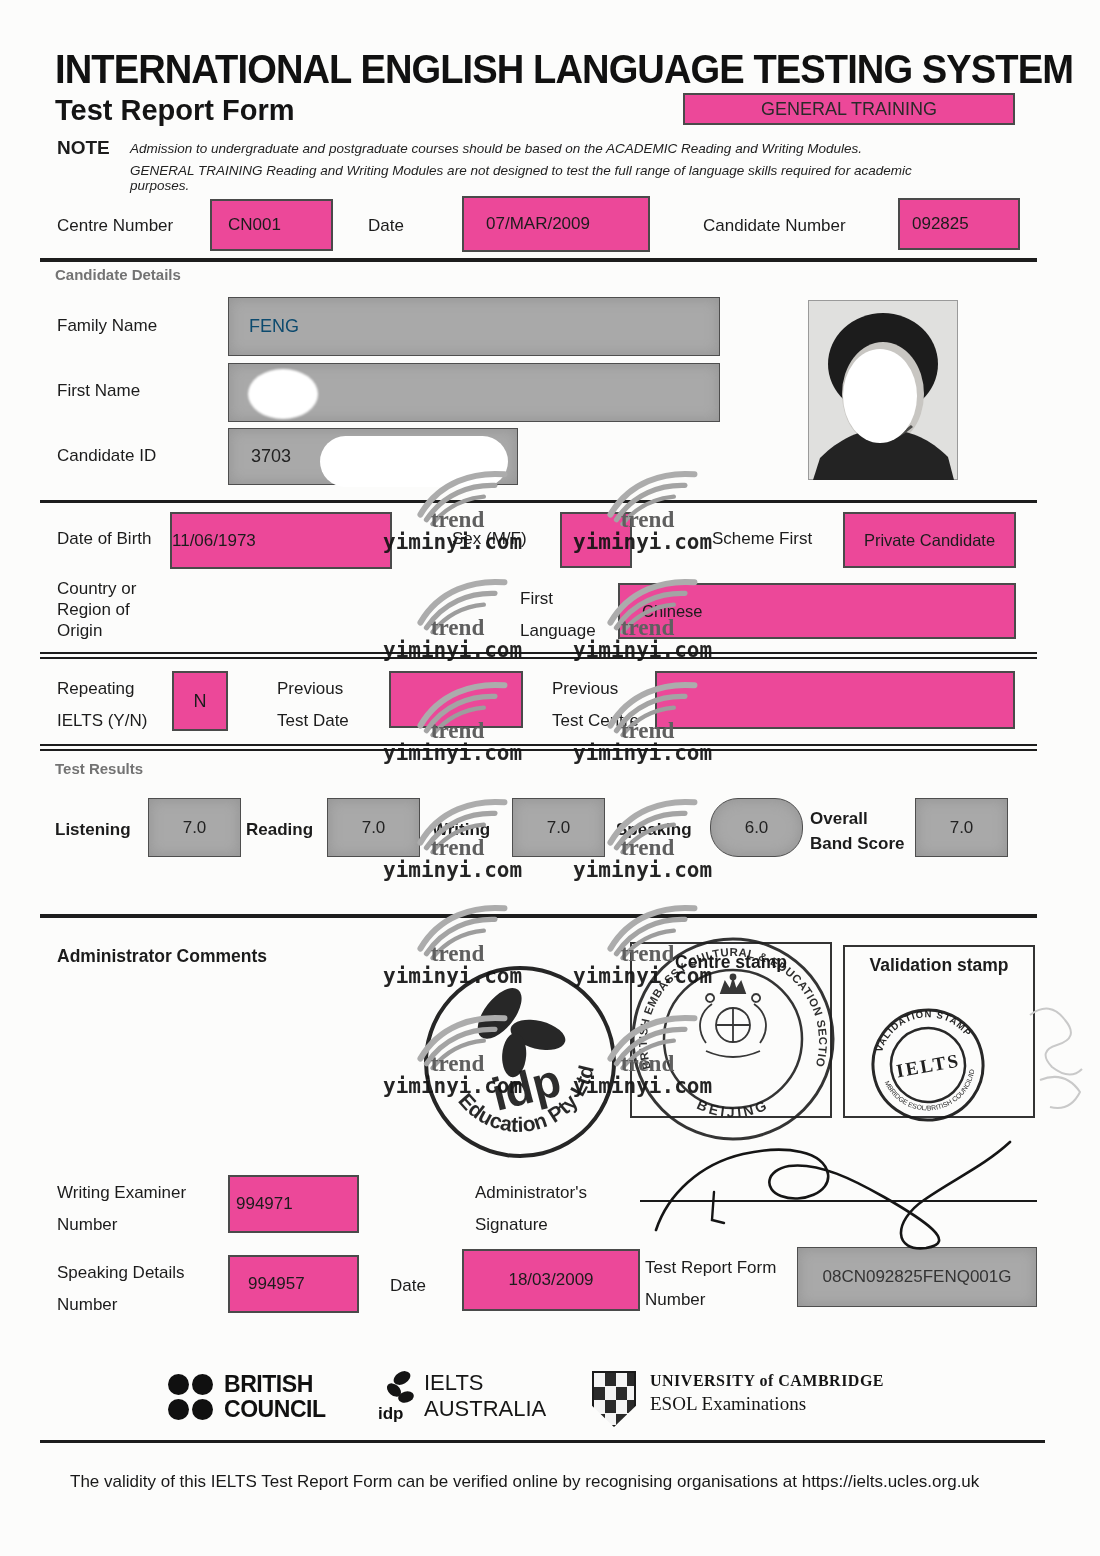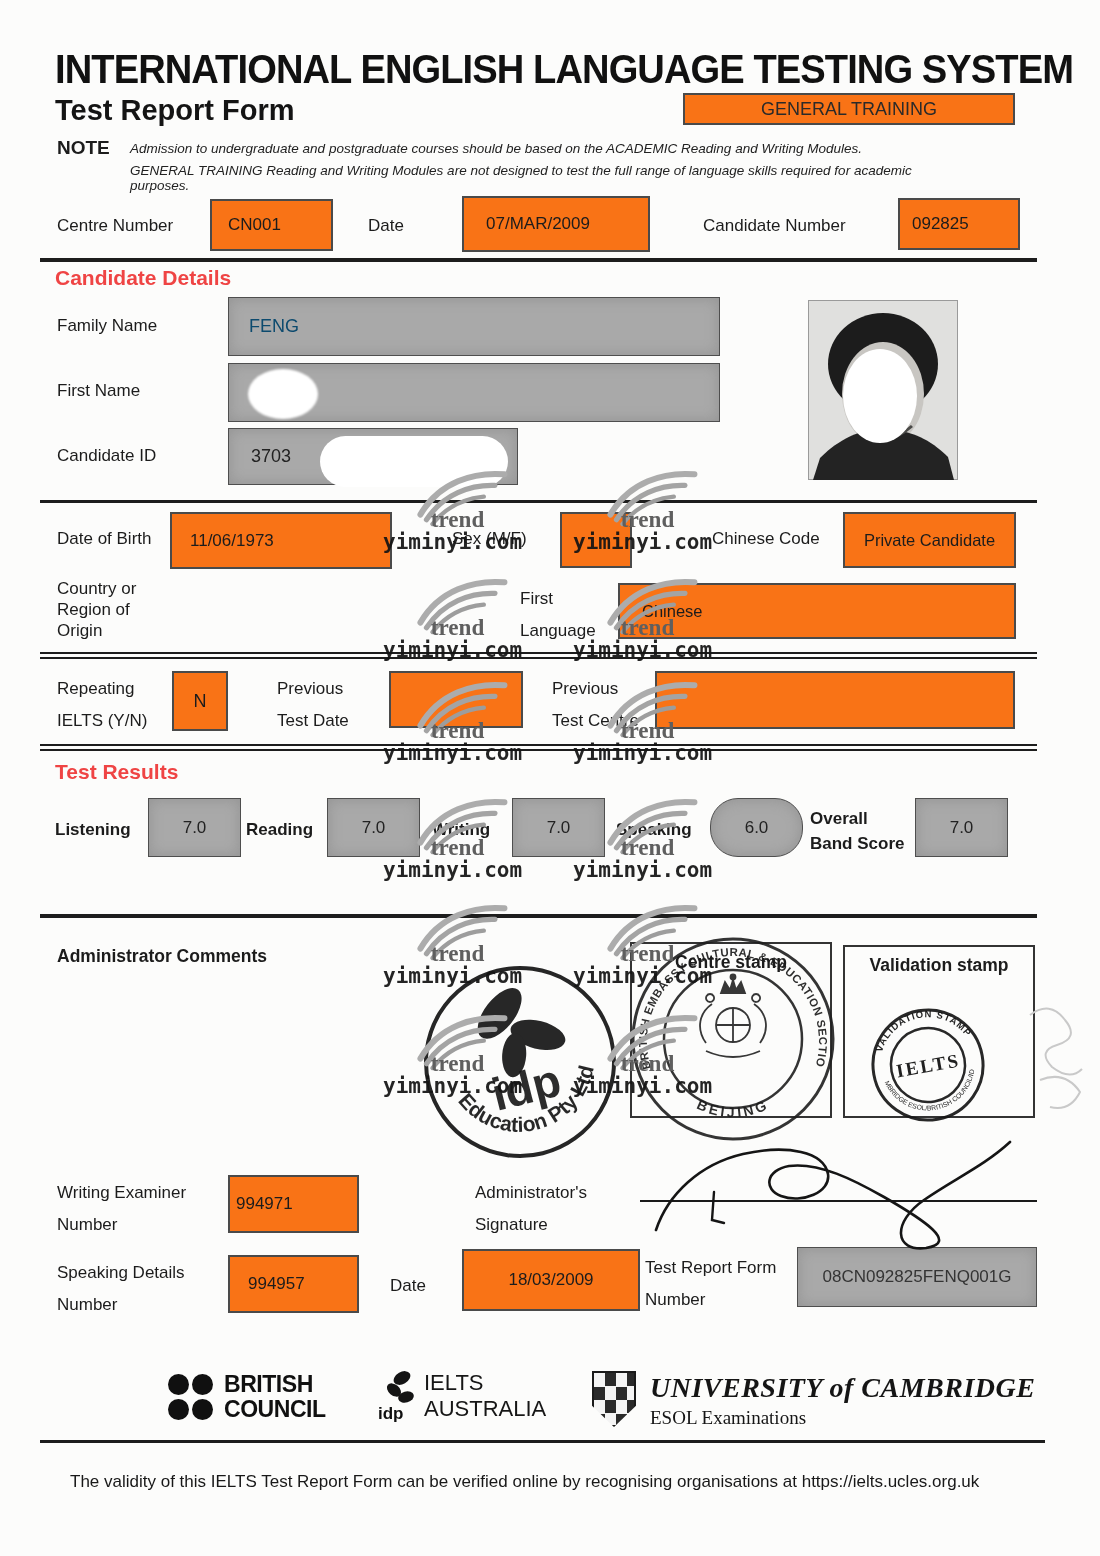--- a/index.html
+++ b/index.html
@@ -4,27 +4,27 @@
 <style>
   html,body{margin:0;padding:0;background:#ffffff;}
   #page{position:relative;width:1100px;height:1556px;background:#fcfcfb;
         font-family:"Liberation Sans",sans-serif;color:#1c1c1c;overflow:hidden;}
   .abs{position:absolute;}
   .pre{white-space:pre-line;}
   .lbl{font-size:17px;color:#1c1c1c;}
   .lbl-tight{line-height:21px;}
   .lbl-loose{line-height:32px;}
   .bold{font-weight:bold;}
-  .box{border:2px solid #4a4a4a;background:#f97316;display:flex;align-items:center;box-sizing:border-box;}
+  .box{border:2px solid #4a4a4a;background:#ec4899;display:flex;align-items:center;box-sizing:border-box;}
   .box.center{justify-content:center;}
   .gbox{background:#a9a9a9;border:1px solid #4e4e4e;box-sizing:border-box;display:flex;align-items:center;
         box-shadow:inset 0 0 14px rgba(120,120,120,.45);}
   .hline{background:#1d1d1d;}
   .dline{border-top:2.5px solid #1d1d1d;border-bottom:2px solid #1d1d1d;height:3px;box-sizing:content-box;}
-  .section-title{font-size:21px;font-weight:bold;color:#ef4444;}
+  .section-title{font-size:15px;font-weight:bold;color:#737373;}
   .score-box{width:93px;height:59px;font-size:17px;color:#222;justify-content:center;}
   .wm{position:absolute;z-index:30;pointer-events:none;}
   .wm-site{font-family:"DejaVu Sans Mono",monospace;font-weight:bold;font-size:21px;color:#141414;opacity:.93;letter-spacing:0px;}
   .stamp{z-index:25;}
   .serif{font-family:"Liberation Serif",serif;}
 </style>
 </head>
 <body>
 
 <div id="page">
@@ -80,28 +80,28 @@
     <ellipse cx="75" cy="64" rx="55" ry="51" fill="#1c1c1c"></ellipse>
     <ellipse cx="75" cy="94" rx="41" ry="52" fill="#c8c6c2"></ellipse>
     <path d="M5,180 L12,158 C32,138 52,131 62,131 L88,131 C102,131 122,139 140,157 L146,180 Z" fill="#232323"></path>
     <path d="M48,128 Q75,152 104,126" fill="none" stroke="#4a4a48" stroke-width="3"></path>
     <ellipse cx="72" cy="96" rx="37" ry="47" fill="#ffffff"></ellipse>
   </svg>
 
   <div class="abs hline" style="left:40px;top:500px;width:997px;height:2.5px;"></div>
 
   <div class="abs lbl" style="left:57px;top:529px;">Date of Birth</div>
-  <div class="abs box" style="left:170px;top:512px;width:222px;height:57px;padding-left:18px;">
+  <div class="abs box" style="left:170px;top:512px;width:222px;height:57px;">
     <span class="lbl">11/06/1973</span>
   </div>
   <div class="abs lbl" style="left:452px;top:529px;">Sex (M/F)</div>
   <div class="abs box center" style="left:560px;top:512px;width:72px;height:56px;">
     <span class="lbl"></span>
   </div>
-  <div class="abs lbl" style="left:712px;top:529px;">Chinese Code</div>
+  <div class="abs lbl" style="left:712px;top:529px;">Scheme First</div>
   <div class="abs box center" style="left:843px;top:512px;width:173px;height:56px;">
     <span style="font-size:16.5px;">Private Candidate</span>
   </div>
 
   <div class="abs lbl lbl-tight pre" style="left:57px;top:578px;">Country or
 Region of
 Origin</div>
   <div class="abs lbl lbl-loose pre" style="left:520px;top:583px;">First
 Language</div>
   <div class="abs box" style="left:618px;top:583px;width:398px;height:56px;padding-left:22px;">
@@ -267,21 +267,21 @@
   <div class="abs" style="left:378px;top:1404px;font-size:17px;font-weight:bold;color:#101010;">idp</div>
   <div class="abs" style="left:424px;top:1370px;font-size:22px;line-height:26px;color:#161616;">
     <div>IELTS</div>
     <div>AUSTRALIA</div>
   </div>
 
   <div class="abs" style="left:592px;top:1371px;width:44px;height:56px;border:2px solid #1a1a1a;box-sizing:border-box;
        background:conic-gradient(#2a2a2a 25%,#f4f4f4 0 50%,#2a2a2a 0 75%,#f4f4f4 0) 0 0/22px 27px;
        clip-path:polygon(0 0,100% 0,100% 62%,50% 100%,0 62%);"></div>
   <div class="abs serif" style="left:650px;top:1372px;color:#151515;">
-    <div style="font-size:28px;font-weight:bold;letter-spacing:.5px;font-style:italic;">UNIVERSITY of CAMBRIDGE</div>
+    <div style="font-size:16px;font-weight:bold;letter-spacing:.5px;">UNIVERSITY of CAMBRIDGE</div>
     <div style="font-size:19px;margin-top:3px;">ESOL Examinations</div>
   </div>
 
   <div class="abs hline" style="left:40px;top:1440px;width:1005px;height:3px;"></div>
 
   <div class="abs" style="left:70px;top:1472px;width:960px;font-size:17px;color:#181818;">The validity of this IELTS Test Report Form can be verified online by recognising organisations at https://ielts.ucles.org.uk</div>
 
 <div class="wm" style="left: 383px; top: 470px;">
       <svg width="104" height="60" viewBox="0 0 120 70" style="margin-left:30px;display:block;">
         <path d="M 8,52 C 30,14 70,2 106,5" fill="none" stroke="#acacac" stroke-width="7" stroke-linecap="round"></path>

